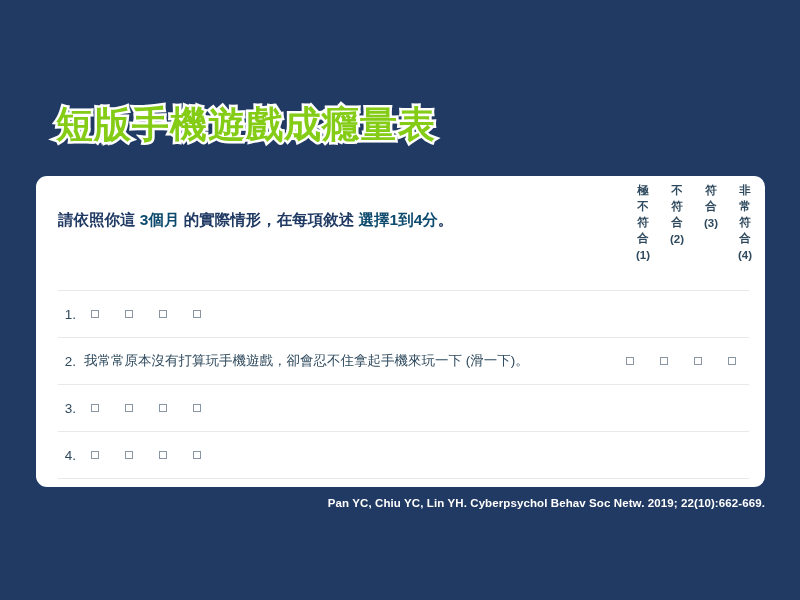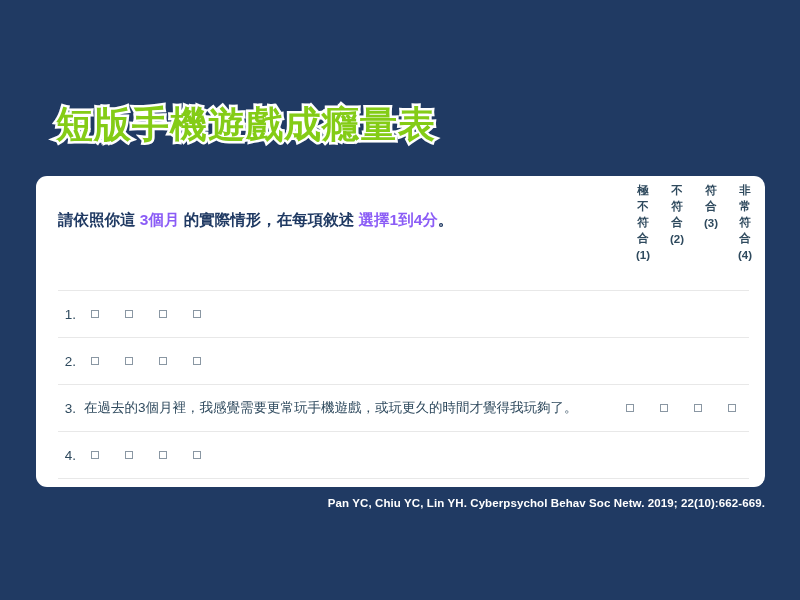--- a/index.html
+++ b/index.html
@@ -47,21 +47,21 @@
     position: absolute;
     left: 22px;
     top: 30px;
     width: 580px;
     color: #203a63;
     font-size: 15.5px;
     font-weight: bold;
     line-height: 27px;
   }
   .instructions .hl {
-    color: #8b5cf6;
+    color: #0c4a6e;
   }
 
   
   .scale-head {
     position: absolute;
     left: 596px;
     top: 6px;
     width: 124px;
     display: flex;
     justify-content: space-between;
@@ -202,38 +202,38 @@
           <div class="cbwrap">
             <div class="checkbox"></div>
           </div>
           <div class="cbwrap">
             <div class="checkbox"></div>
           </div>
         </div>
       </div>
       <div class="qrow">
         <div class="qnum">2.</div>
+        <div class="qtext">我常常原本沒有打算玩手機遊戲，卻會忍不住拿起手機來玩一下 (滑一下)。</div>
         <div class="qboxes">
           <div class="cbwrap">
             <div class="checkbox"></div>
           </div>
           <div class="cbwrap">
             <div class="checkbox"></div>
           </div>
           <div class="cbwrap">
             <div class="checkbox"></div>
           </div>
           <div class="cbwrap">
             <div class="checkbox"></div>
           </div>
         </div>
       </div>
       <div class="qrow">
         <div class="qnum">3.</div>
-        <div class="qtext">在過去的3個月裡，我感覺需要更常玩手機遊戲，或玩更久的時間才覺得我玩夠了。</div>
         <div class="qboxes">
           <div class="cbwrap">
             <div class="checkbox"></div>
           </div>
           <div class="cbwrap">
             <div class="checkbox"></div>
           </div>
           <div class="cbwrap">
             <div class="checkbox"></div>
           </div>

